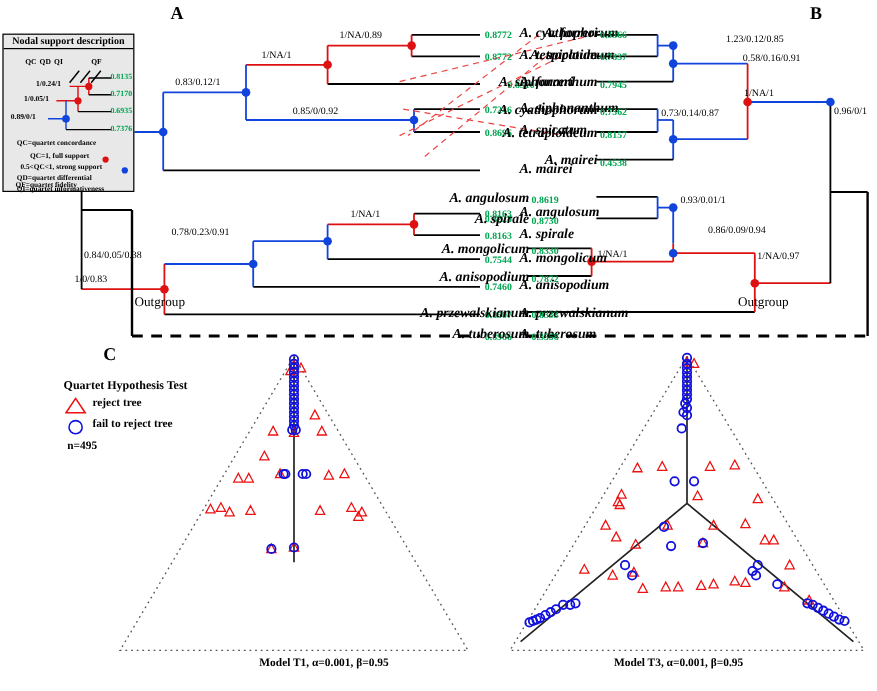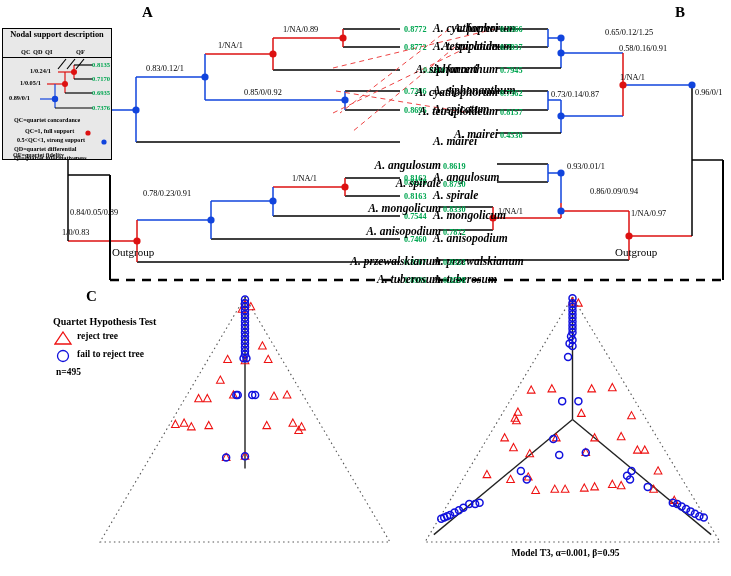--- a/index.html
+++ b/index.html
@@ -8,21 +8,21 @@
   .fig{position:absolute;left:0;top:0;width:731px;height:576px;}
   svg{position:absolute;left:0;top:0;}
   .panel-label{position:absolute;font-weight:bold;font-size:15px;font-family:"Liberation Serif",serif;}
   .taxon{position:absolute;font-style:italic;font-weight:bold;font-size:11.5px;white-space:nowrap;}
   .qf{position:absolute;font-weight:bold;font-size:8.2px;color:#00a651;white-space:nowrap;}
   .supp{position:absolute;font-weight:normal;font-size:8.3px;white-space:nowrap;}
   .outgroup{position:absolute;font-weight:normal;font-size:11px;white-space:nowrap;}
   .legendbox{position:absolute;left:2px;top:28px;width:108px;height:130px;
              background:#e8e8e8;border:1px solid #000;}
   .lg-title{position:absolute;left:0;top:1px;width:108px;text-align:center;
-            font-weight:bold;font-size:8.4px;border-bottom:1px solid #000;padding-bottom:18px;}
+            font-weight:bold;font-size:8.4px;border-bottom:1px solid #000;padding-bottom:1px;}
   .lg-txt{position:absolute;font-weight:bold;font-size:6.1px;white-space:nowrap;}
   .lg-val{position:absolute;font-weight:bold;font-size:6.6px;color:#00a651;white-space:nowrap;}
   .lg-sup{position:absolute;font-weight:bold;font-size:6.3px;white-space:nowrap;}
   .c-head{position:absolute;font-weight:bold;font-size:10px;white-space:nowrap;}
   .c-item{position:absolute;font-weight:bold;font-size:9.5px;white-space:nowrap;}
   .cap{position:absolute;text-align:center;font-weight:bold;font-size:9.5px;white-space:nowrap;}
 </style>
 </head>
 <body>
 
@@ -178,21 +178,21 @@
   <div class="qf" style="left:404px;top:276px;text-align:center;">0.8986</div>
   <div class="taxon" style="left:433px;top:273px;">A. tuberosum</div>
 
   <div class="supp" style="left:283px;top:25px;">1/NA/0.89</div>
   <div class="supp" style="left:218px;top:41px;">1/NA/1</div>
   <div class="supp" style="left:146px;top:64px;">0.83/0.12/1</div>
   <div class="supp" style="left:244px;top:88px;">0.85/0/0.92</div>
   <div class="supp" style="left:32px;top:97px;">0.98/0/1</div>
   <div class="supp" style="left:292px;top:174px;">1/NA/1</div>
   <div class="supp" style="left:143px;top:189px;">0.78/0.23/0.91</div>
-  <div class="supp" style="left:70px;top:208px;">0.84/0.05/0.89</div>
+  <div class="supp" style="left:70px;top:208px;">0.84/0.05/0.38</div>
   <div class="supp" style="left:62px;top:228px;">1/0/0.83</div>
 
   <div class="outgroup" style="left:112px;top:246px;">Outgroup</div>
 
   <div class="taxon" style="left:498px;top:22px;transform:translateX(-100%);">A. farreri</div>
   <div class="qf" style="left:500px;top:25px;">0.3366</div>
   <div class="taxon" style="left:498px;top:40px;transform:translateX(-100%);">A. spicatum</div>
   <div class="qf" style="left:500px;top:43px;">0.7837</div>
   <div class="taxon" style="left:498px;top:63px;transform:translateX(-100%);">A. siphonanthum</div>
   <div class="qf" style="left:500px;top:66px;">0.7945</div>
@@ -208,21 +208,21 @@
   <div class="qf" style="left:443px;top:180px;">0.8730</div>
   <div class="taxon" style="left:441px;top:202px;transform:translateX(-100%);">A. mongolicum</div>
   <div class="qf" style="left:443px;top:205px;">0.8330</div>
   <div class="taxon" style="left:441px;top:225px;transform:translateX(-100%);">A. anisopodium</div>
   <div class="qf" style="left:443px;top:228px;">0.7872</div>
   <div class="taxon" style="left:441px;top:255px;transform:translateX(-100%);">A. przewalskianum</div>
   <div class="qf" style="left:443px;top:258px;">0.8333</div>
   <div class="taxon" style="left:441px;top:273px;transform:translateX(-100%);">A. tuberosum</div>
   <div class="qf" style="left:443px;top:276px;">0.3558</div>
 
-  <div class="supp" style="left:605px;top:28px;">0.65/0.12/1.25</div>
+  <div class="supp" style="left:605px;top:28px;">1.23/0.12/0.85</div>
   <div class="supp" style="left:619px;top:44px;">0.58/0.16/0.91</div>
   <div class="supp" style="left:620px;top:73px;">1/NA/1</div>
   <div class="supp" style="left:551px;top:90px;">0.73/0.14/0.87</div>
   <div class="supp" style="left:695px;top:88px;">0.96/0/1</div>
   <div class="supp" style="left:567px;top:162px;">0.93/0.01/1</div>
   <div class="supp" style="left:590px;top:187px;">0.86/0.09/0.94</div>
   <div class="supp" style="left:498px;top:207px;">1/NA/1</div>
   <div class="supp" style="left:631px;top:209px;">1/NA/0.97</div>
 
   <div class="outgroup" style="left:615px;top:246px;">Outgroup</div>
@@ -411,15 +411,16 @@
         <circle cx="677.225" cy="212.025" r="3.5" fill="none" stroke="#1111dd" stroke-width="1.5"></circle>
         <circle cx="681.65" cy="214.475" r="3.5" fill="none" stroke="#1111dd" stroke-width="1.5"></circle>
         <circle cx="686.075" cy="216.925" r="3.5" fill="none" stroke="#1111dd" stroke-width="1.5"></circle>
         <circle cx="690.5" cy="219.375" r="3.5" fill="none" stroke="#1111dd" stroke-width="1.5"></circle>
         <circle cx="694.925" cy="221.825" r="3.5" fill="none" stroke="#1111dd" stroke-width="1.5"></circle>
         <circle cx="699.35" cy="224.275" r="3.5" fill="none" stroke="#1111dd" stroke-width="1.5"></circle>
         <circle cx="703.775" cy="225.5" r="3.5" fill="none" stroke="#1111dd" stroke-width="1.5"></circle>
       </g>
   </svg>
 
+  <div class="cap" style="left:120px;top:548px;width:300px;">Model T1, α=0.001, β=0.95</div>
   <div class="cap" style="left:400px;top:548px;width:331px;">Model T3, α=0.001, β=0.95</div>
 
 </div>
 
 </body></html>

